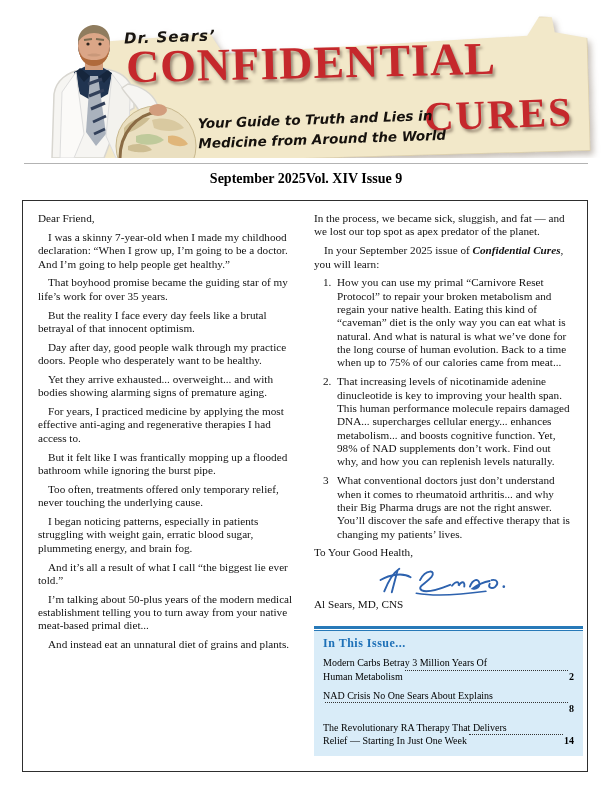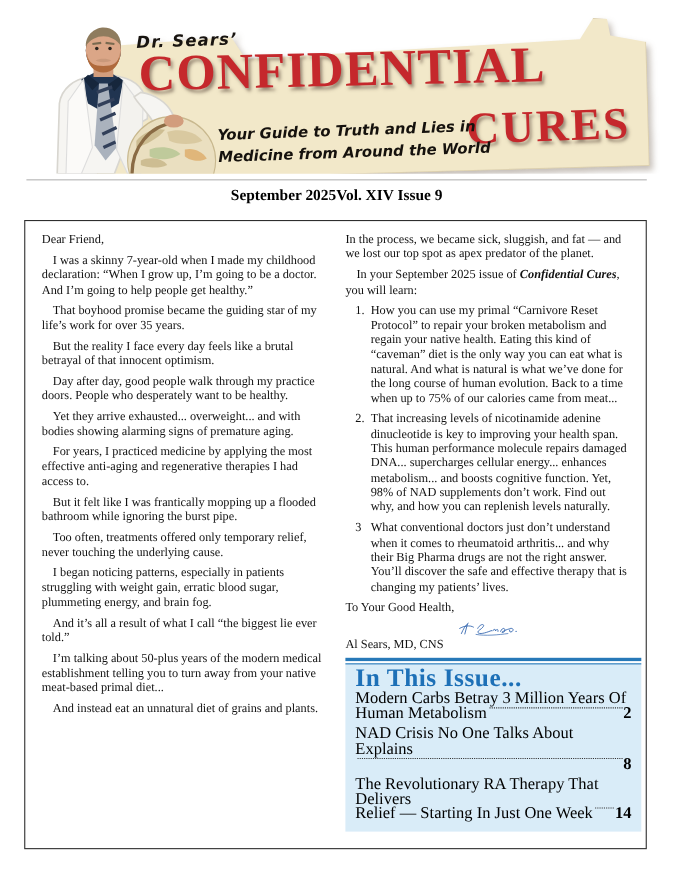--- a/index.html
+++ b/index.html
@@ -43,23 +43,23 @@
   .li{display:flex;margin:0 2px 5.5px 9px;}
   .num{flex:none;width:14px;}
   .itxt{flex:1;}
   .closing{margin:0 0 2px 0;}
   .sig{margin:0 0 1px 2px;height:32px;}
   .signame{margin:0;}
 
   
   .iti{margin-top:auto;margin-right:-10px;border-top:3.5px solid #2779b8;padding-top:1.5px;}
   .iti-inner{border-top:1.3px solid #2779b8;background:#d9ecf8;padding:6px 9px 8px 9px;}
-  .iti-title{font-family:"Liberation Serif",serif;font-weight:bold;font-size:23px;
+  .iti-title{font-family:"Liberation Serif",serif;font-weight:bold;font-size:12px;
              color:#1d70b7;margin:0 0 6px 0;letter-spacing:.5px;}
-  .toc-entry{font-size:15px;line-height:13.6px;margin-bottom:5px;color:#000;}
+  .toc-entry{font-size:10px;line-height:13.6px;margin-bottom:5px;color:#000;}
   .toc-entry:last-child{margin-bottom:0;}
   .toc2{display:flex;align-items:flex-start;}
   .dots{flex:1;border-bottom:1.4px dotted #333;margin:0 1px 2px 2px;min-width:8px;}
   .pg{font-weight:bold;}
 </style>
 </head>
 <body>
 
 <div class="page">
 
@@ -185,21 +185,21 @@
           <div class="toc-entry">
             <div>Modern Carbs Betray 3 Million Years Of</div>
             <div class="toc2">
               <span>Human Metabolism</span>
               <span class="dots"></span>
               <span class="pg">2</span>
             </div>
           </div>
 
           <div class="toc-entry">
-            <div>NAD Crisis No One Talks About Explains</div>
+            <div>NAD Crisis No One Sears About Explains</div>
             <div class="toc2">
               <span class="dots"></span>
               <span class="pg">8</span>
             </div>
           </div>
 
           <div class="toc-entry">
             <div>The Revolutionary RA Therapy That Delivers</div>
             <div class="toc2">
               <span>Relief — Starting In Just One Week</span>

